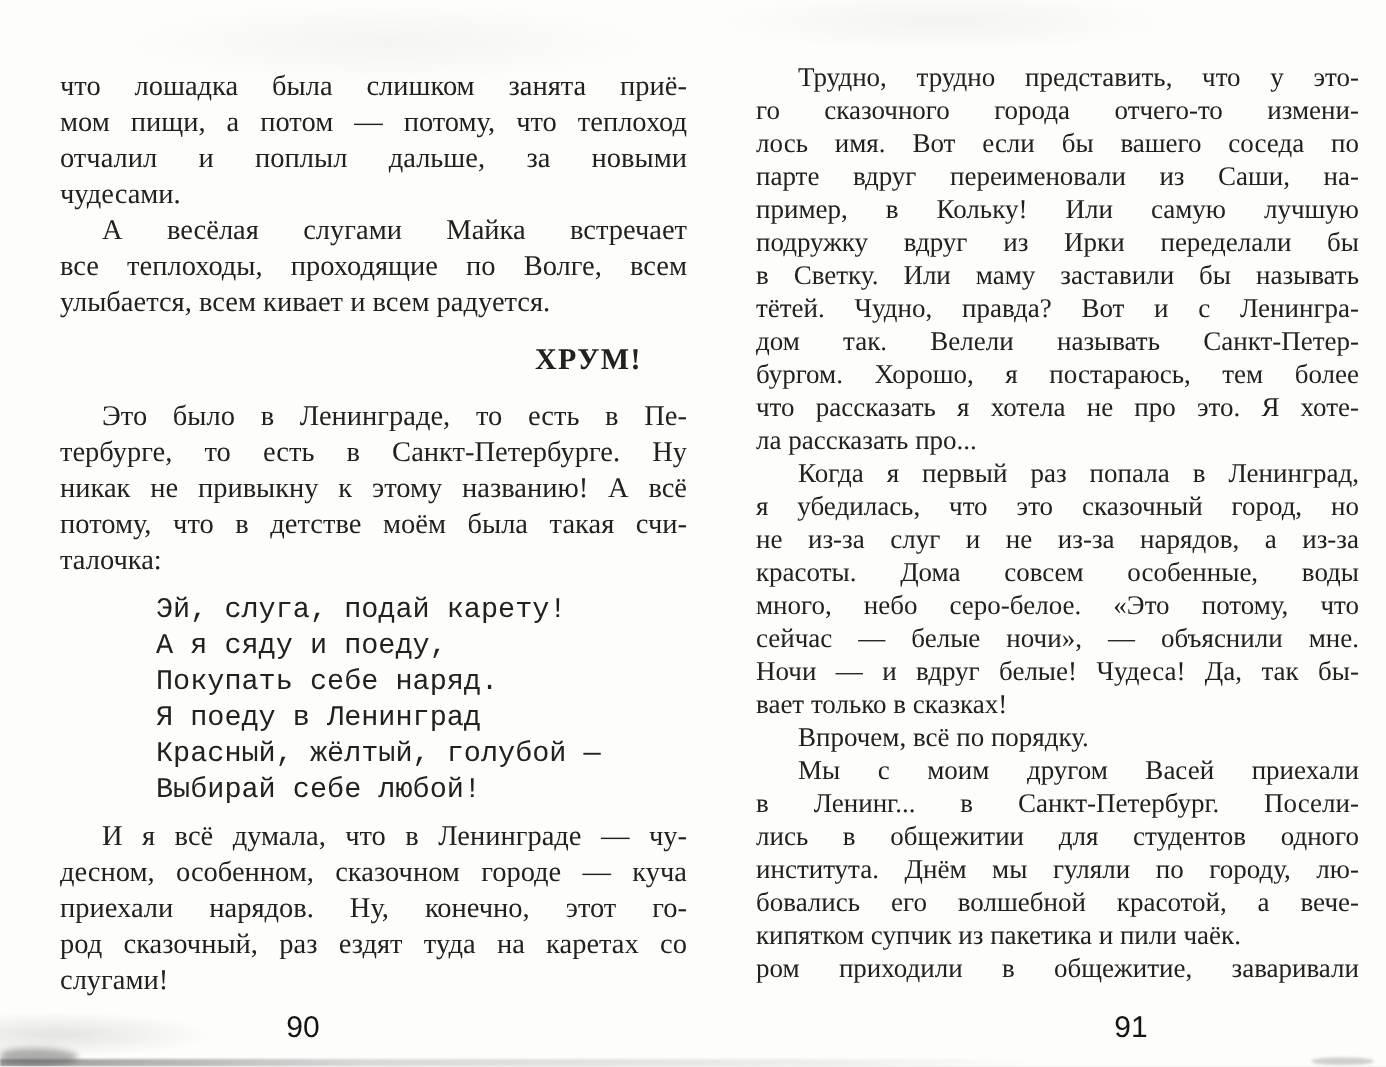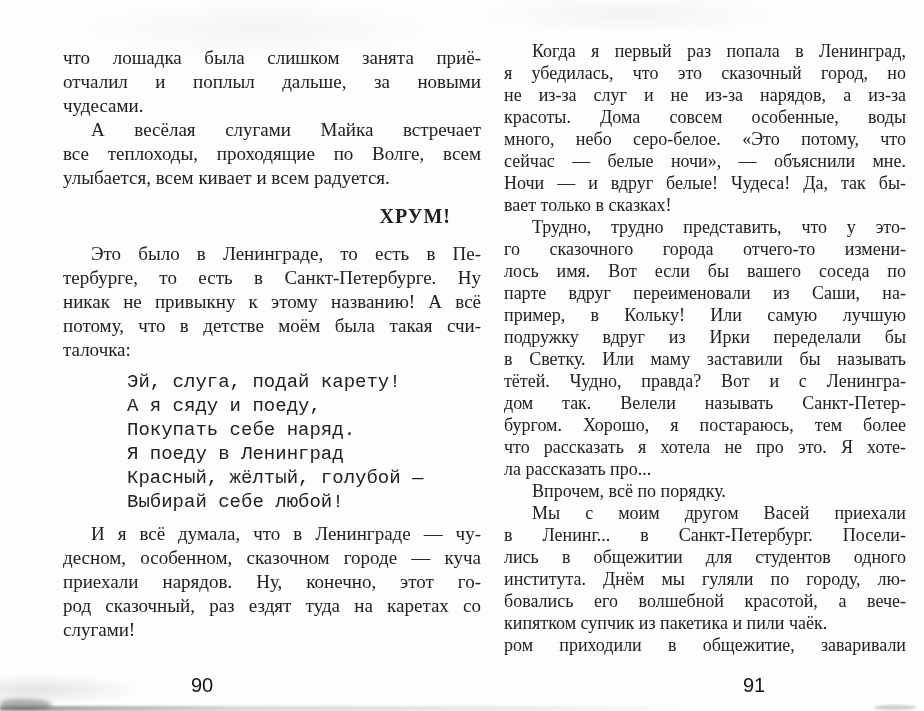--- a/index.html
+++ b/index.html
@@ -15,21 +15,21 @@
     overflow: hidden;
     background:
       radial-gradient(ellipse 260px 40px at 28% 4%, rgba(0,0,0,0.035), transparent 70%),
       radial-gradient(ellipse 220px 30px at 68% 2%, rgba(0,0,0,0.04), transparent 70%),
       radial-gradient(ellipse 150px 22px at 4% 97%, rgba(0,0,0,0.10), transparent 70%),
       #fdfdfc;
     color: #232020;
     font-family: "Liberation Serif", "DejaVu Serif", serif;
   }
   .page { position: absolute; }
-  .page-left-col  { left: 40px;  top: 46px; width: 418px; font-size: 19px; line-height: 24px; margin-left: 23px; }
+  .page-left-col  { left: 40px;  top: 46px; width: 418px; font-size: 19px; line-height: 24px; }
   .page-right-col { left: 504px; top: 40px; width: 402px; font-size: 18px; line-height: 22px; }
 
   .line {
     text-align: justify;
     text-align-last: justify;
     text-justify: inter-word;
   }
   .line.lastline {
     text-align: center;
     text-align-last: left;
@@ -97,20 +97,21 @@
 </style>
 </head>
 <body>
 
 <div class="scan">
 
   <section class="page page-left-col">
     <div class="text-area">
         <div class="paragraph">
           <div class="line">что лошадка была слишком занята приё-</div>
+          <div class="line">мом пищи, а потом — потому, что теплоход</div>
           <div class="line">отчалил и поплыл дальше, за новыми</div>
           <div class="line lastline">чудесами.</div>
         </div>
         <div class="paragraph">
           <div class="line indent">А весёлая слугами Майка встречает</div>
           <div class="line">все теплоходы, проходящие по Волге, всем</div>
           <div class="line lastline">улыбается, всем кивает и всем радуется.</div>
         </div>
         <div class="heading">ХРУМ!</div>
         <div class="paragraph">
@@ -134,42 +135,42 @@
           <div class="line">приехали нарядов. Ну, конечно, этот го-</div>
           <div class="line">род сказочный, раз ездят туда на каретах со</div>
           <div class="line lastline">слугами!</div>
         </div>
       </div>
   </section>
 
   <section class="page page-right-col">
     <div class="text-area">
         <div class="paragraph">
-          <div class="line indent">Когда я первый раз попала в Ленинград,</div>
-          <div class="line">я убедилась, что это сказочный город, но</div>
-          <div class="line">не из-за слуг и не из-за нарядов, а из-за</div>
-          <div class="line">красоты. Дома совсем особенные, воды</div>
-          <div class="line">много, небо серо-белое. «Это потому, что</div>
-          <div class="line">сейчас — белые ночи», — объяснили мне.</div>
-          <div class="line">Ночи — и вдруг белые! Чудеса! Да, так бы-</div>
-          <div class="line lastline">вает только в сказках!</div>
-        </div>
-        <div class="paragraph">
           <div class="line indent">Трудно, трудно представить, что у это-</div>
           <div class="line">го сказочного города отчего-то измени-</div>
           <div class="line">лось имя. Вот если бы вашего соседа по</div>
           <div class="line">парте вдруг переименовали из Саши, на-</div>
           <div class="line">пример, в Кольку! Или самую лучшую</div>
           <div class="line">подружку вдруг из Ирки переделали бы</div>
           <div class="line">в Светку. Или маму заставили бы называть</div>
           <div class="line">тётей. Чудно, правда? Вот и с Ленингра-</div>
           <div class="line">дом так. Велели называть Санкт-Петер-</div>
           <div class="line">бургом. Хорошо, я постараюсь, тем более</div>
           <div class="line">что рассказать я хотела не про это. Я хоте-</div>
           <div class="line lastline">ла рассказать про...</div>
+        </div>
+        <div class="paragraph">
+          <div class="line indent">Когда я первый раз попала в Ленинград,</div>
+          <div class="line">я убедилась, что это сказочный город, но</div>
+          <div class="line">не из-за слуг и не из-за нарядов, а из-за</div>
+          <div class="line">красоты. Дома совсем особенные, воды</div>
+          <div class="line">много, небо серо-белое. «Это потому, что</div>
+          <div class="line">сейчас — белые ночи», — объяснили мне.</div>
+          <div class="line">Ночи — и вдруг белые! Чудеса! Да, так бы-</div>
+          <div class="line lastline">вает только в сказках!</div>
         </div>
         <div class="paragraph">
           <div class="line indent lastline">Впрочем, всё по порядку.</div>
         </div>
         <div class="paragraph">
           <div class="line indent">Мы с моим другом Васей приехали</div>
           <div class="line">в Ленинг... в Санкт-Петербург. Посели-</div>
           <div class="line">лись в общежитии для студентов одного</div>
           <div class="line">института. Днём мы гуляли по городу, лю-</div>
           <div class="line">бовались его волшебной красотой, а вече-</div>

